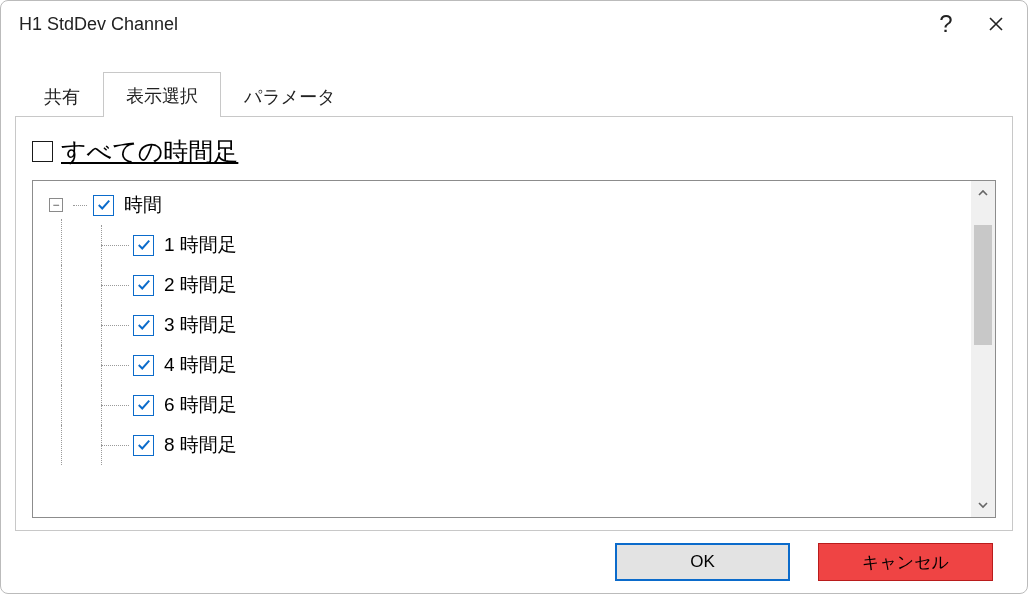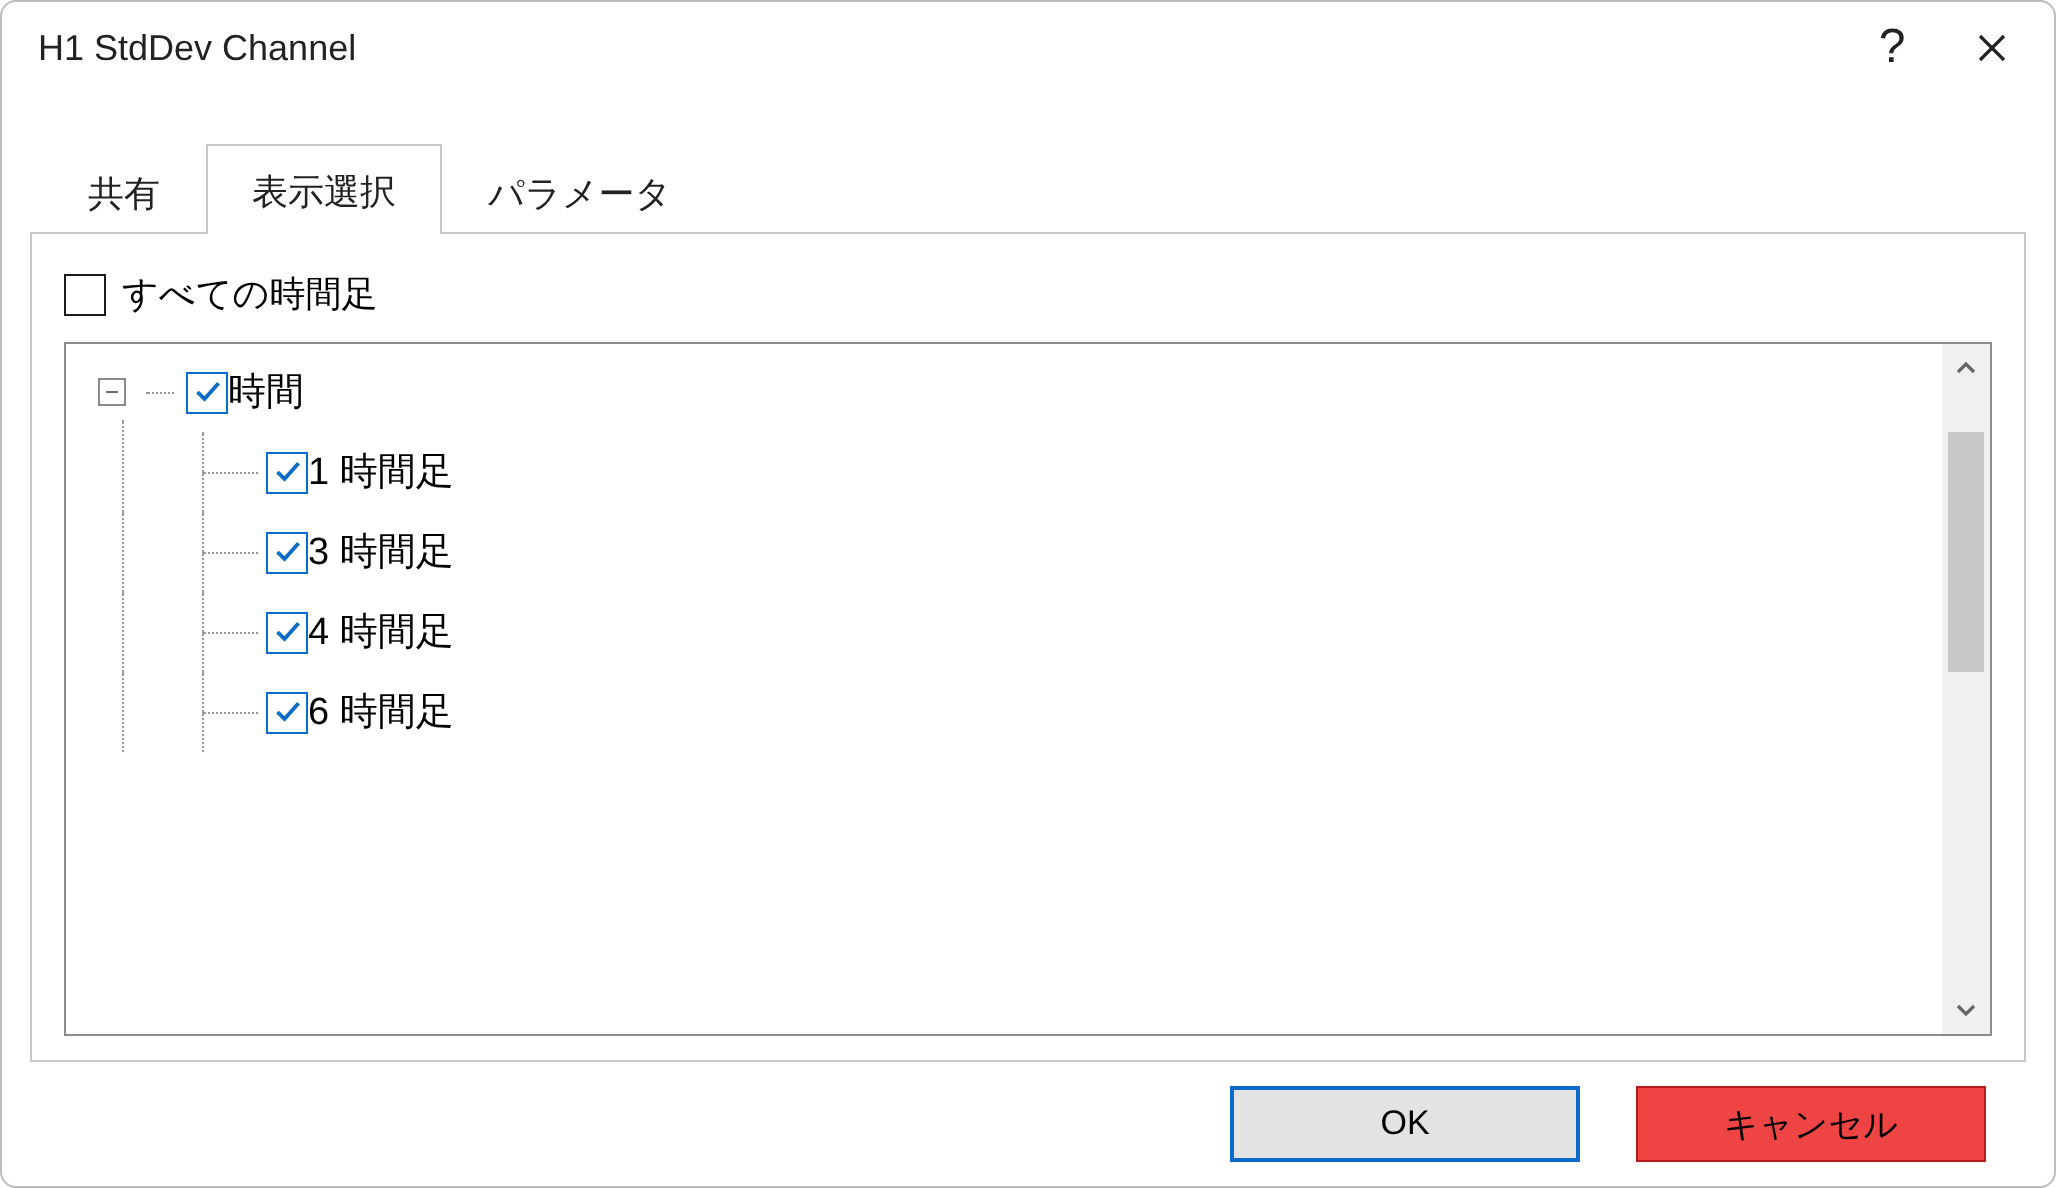--- a/index.html
+++ b/index.html
@@ -78,21 +78,22 @@
       padding: 12px 16px 12px 16px;
       display: flex;
       flex-direction: column;
       min-height: 0;
     }
     .all-row {
       display: flex;
       align-items: center;
       gap: 8px;
       padding: 6px 0 12px 0;
-      font-size: 18px;
+      font-size: 25px;
+      text-decoration: underline;
     }
     .cb {
       width: 21px;
       height: 21px;
       border: 1.5px solid #1a1a1a;
       background: #fff;
       display: inline-flex;
       align-items: center;
       justify-content: center;
       flex-shrink: 0;
@@ -188,21 +189,21 @@
       border-left: 1.5px dotted #9a9a9a;
     }
     .child-node .hbranch {
       position: absolute;
       left: 60px;
       top: 50%;
       width: 28px;
       border-top: 1.5px dotted #9a9a9a;
     }
     .child-node .gap { width: 52px; flex-shrink: 0; }
-    .node-label { }
+    .node-label { margin-left: 10px; }
     .root-row { padding-left: 8px; }
     .footer {
       height: 62px;
       display: flex;
       align-items: center;
       justify-content: flex-end;
       gap: 28px;
       padding: 0 20px;
     }
     .btn {
@@ -275,20 +276,30 @@
               <span class="node-label">1 時間足</span>
             </div>
             <div class="node child-node">
               <span class="hbranch"></span>
               <span class="gap"></span>
               <span class="cb blue checked">
                 <svg viewBox="0 0 16 16">
                     <path d="M2 8 L6 12 L14 3" stroke="#0b6bcb" stroke-width="2.2" fill="none"></path>
                   </svg>
               </span>
+              <span class="node-label">2 時間足</span>
+            </div>
+            <div class="node child-node">
+              <span class="hbranch"></span>
+              <span class="gap"></span>
+              <span class="cb blue checked">
+                <svg viewBox="0 0 16 16">
+                    <path d="M2 8 L6 12 L14 3" stroke="#0b6bcb" stroke-width="2.2" fill="none"></path>
+                  </svg>
+              </span>
               <span class="node-label">3 時間足</span>
             </div>
             <div class="node child-node">
               <span class="hbranch"></span>
               <span class="gap"></span>
               <span class="cb blue checked">
                 <svg viewBox="0 0 16 16">
                     <path d="M2 8 L6 12 L14 3" stroke="#0b6bcb" stroke-width="2.2" fill="none"></path>
                   </svg>
               </span>
@@ -296,20 +307,30 @@
             </div>
             <div class="node child-node">
               <span class="hbranch"></span>
               <span class="gap"></span>
               <span class="cb blue checked">
                 <svg viewBox="0 0 16 16">
                     <path d="M2 8 L6 12 L14 3" stroke="#0b6bcb" stroke-width="2.2" fill="none"></path>
                   </svg>
               </span>
               <span class="node-label">6 時間足</span>
+            </div>
+            <div class="node child-node">
+              <span class="hbranch"></span>
+              <span class="gap"></span>
+              <span class="cb blue checked">
+                <svg viewBox="0 0 16 16">
+                    <path d="M2 8 L6 12 L14 3" stroke="#0b6bcb" stroke-width="2.2" fill="none"></path>
+                  </svg>
+              </span>
+              <span class="node-label">8 時間足</span>
             </div>
           </div>
         </div>
         <div class="scrollbar">
           <div class="scroll-arrow">
             <svg viewBox="0 0 12 12">
                 <path d="M2 8 L6 4 L10 8" stroke="#666" stroke-width="1.6" fill="none"></path>
               </svg>
           </div>
           <div class="scroll-track">

